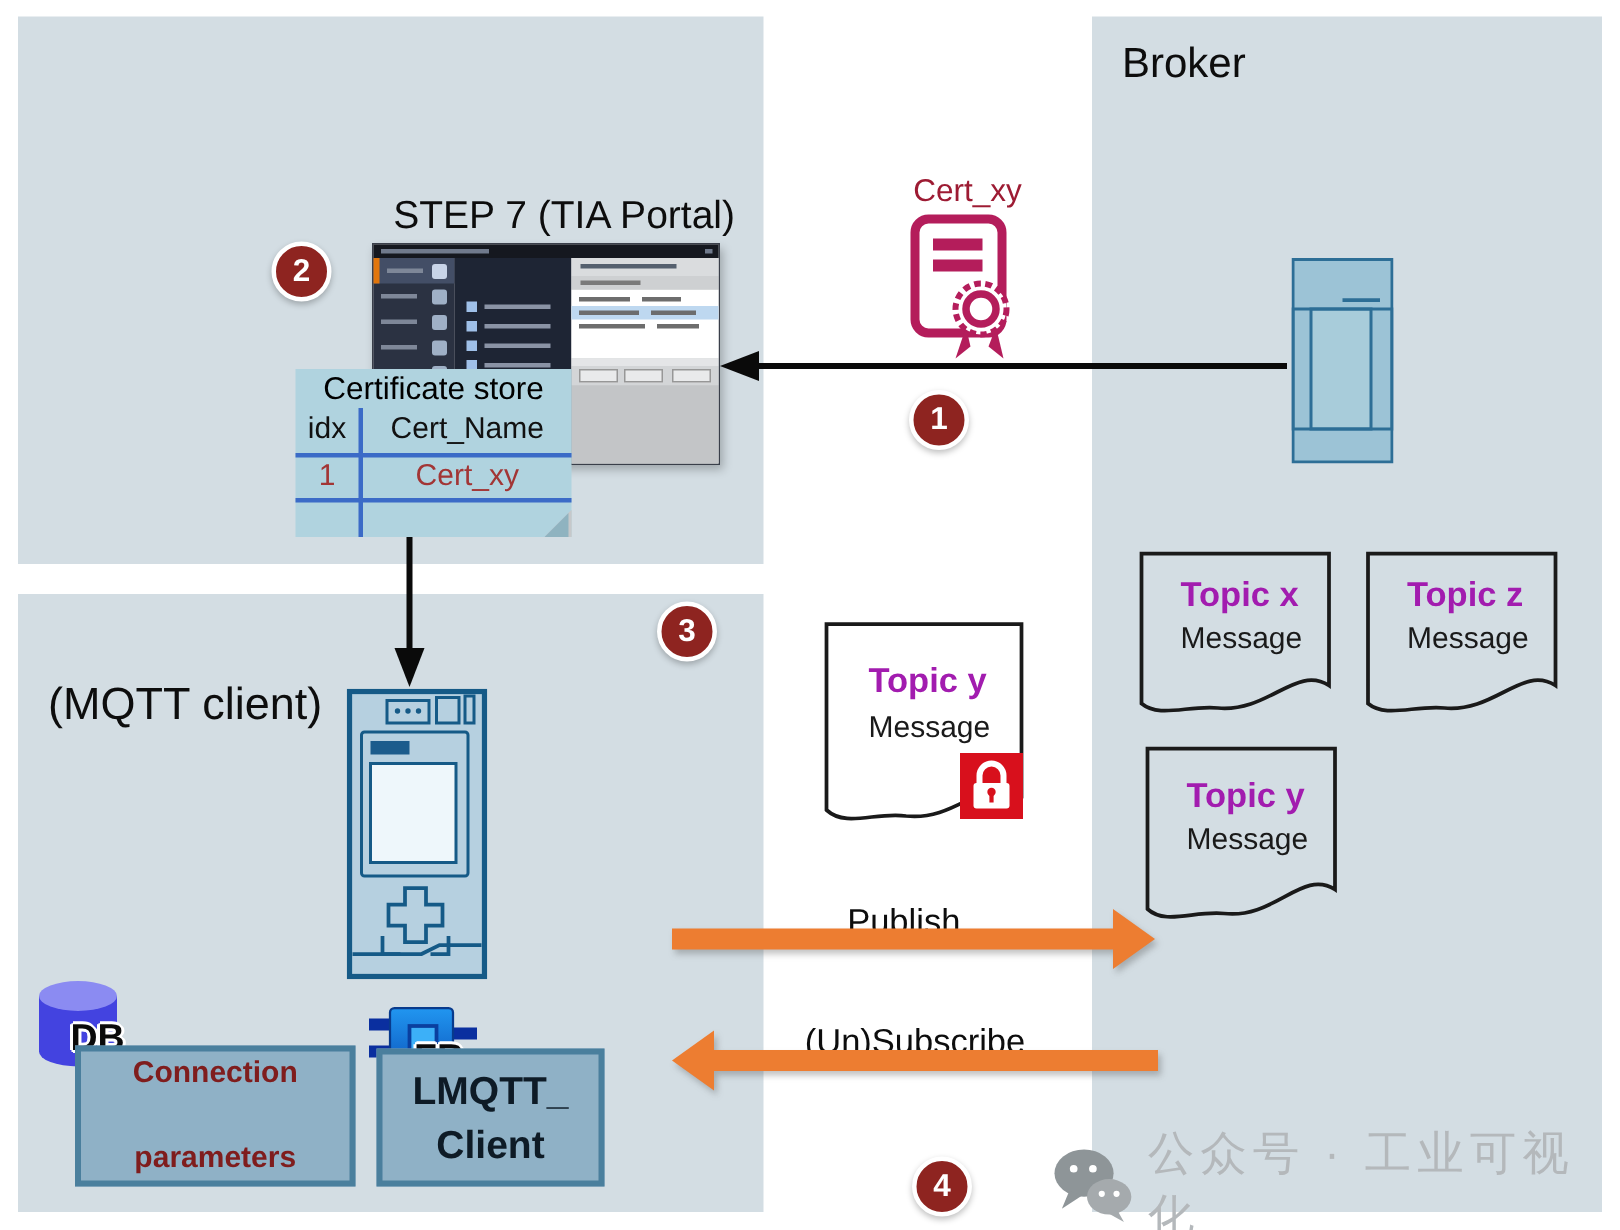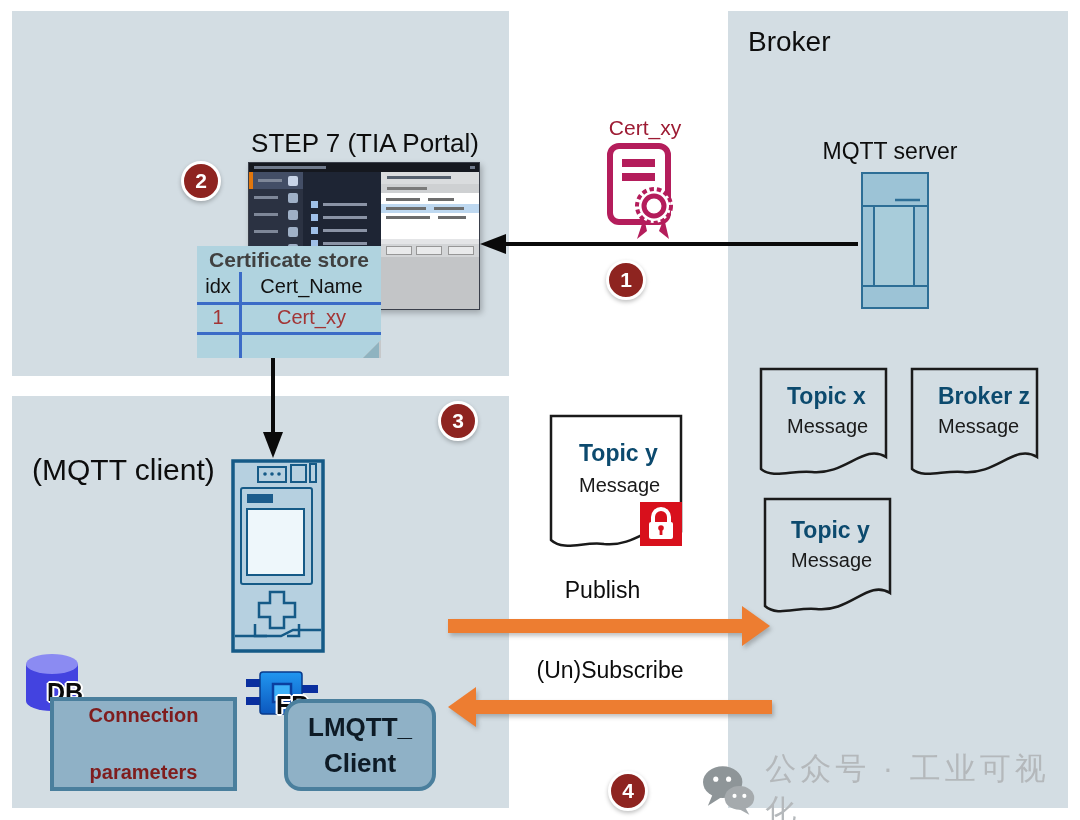--- a/index.html
+++ b/index.html
@@ -9,33 +9,33 @@
   .panel{position:absolute;background:#d3dde3;}
   .panel-title{position:absolute;font-size:28px;color:#0d0d0d;}
   .s7-title{position:absolute;font-size:30px;line-height:1.5;color:#0d0d0d;}
   .caption{position:absolute;text-align:center;color:#0d0d0d;}
   .badge{position:absolute;width:34px;height:34px;border-radius:50%;background:#8e2420;
          border:3px solid #ffffff;color:#fff;font-weight:bold;font-size:21px;
          display:flex;align-items:center;justify-content:center;
          box-shadow:0 2px 4px rgba(0,0,0,.25);}
   
   .cert-table{position:absolute;left:197px;top:246px;width:184px;height:112px;background:#b0d3df;}
-  .cert-table .t-title{position:absolute;left:0;top:2px;width:100%;text-align:center;font-size:21px;color:#404040;font-weight:bold;}
+  .cert-table .t-title{position:absolute;left:0;top:2px;width:100%;text-align:center;font-size:21px;color:#000000;}
   .cert-table .hline{position:absolute;left:0;width:100%;height:3px;background:#3b6bc7;}
   .cert-table .vline{position:absolute;left:42px;top:26px;width:3px;height:86px;background:#3b6bc7;}
   .cert-cell{position:absolute;font-size:20px;text-align:center;}
   .fold{position:absolute;right:0;bottom:0;width:0;height:0;
         border-left:18px solid transparent;border-bottom:18px solid #c6c8ca;}
   
   .doc{position:absolute;}
   .doc svg{position:absolute;left:0;top:0;width:100%;height:100%;}
-  .doc .d-title{position:absolute;font-weight:bold;font-size:23px;color:#0c4a6e;}
+  .doc .d-title{position:absolute;font-weight:bold;font-size:23px;color:#a21caf;}
   .doc .d-body{position:absolute;font-size:20px;color:#1a1a1a;}
   
-  .flow-label{position:absolute;font-size:23px;color:#0d0d0d;text-align:center;}
+  .flow-label{position:absolute;font-size:23px;color:#0d0d0d;text-align:center;margin-top:24px;}
   .orange-arrow{position:absolute;filter:drop-shadow(2px 3px 2px rgba(80,80,80,.35));}
   
   .s7-box{position:absolute;background:#8fb1c6;border:4px solid #4a7f9d;
           display:flex;flex-direction:column;align-items:center;justify-content:center;
           font-weight:bold;text-align:center;}
   .s7-box.conn{color:#7f1d1d;font-size:20px;line-height:1.45;gap:28px;}
   .s7-box.lmqtt{color:#0e1b26;font-size:26px;line-height:1.4;}
   .halo-label{position:absolute;font-weight:bold;font-size:25px;color:#0a0a0a;
       text-shadow:-2px 0 #fff,2px 0 #fff,0 -2px #fff,0 2px #fff,-1px -1px #fff,1px 1px #fff,-1px 1px #fff,1px -1px #fff;}
   
@@ -81,21 +81,21 @@
   <div class="panel" style="left:12px;top:11px;width:497px;height:365px;"></div>
   <div class="panel" style="left:12px;top:396px;width:497px;height:412px;"></div>
   <div class="panel" style="left:728px;top:11px;width:340px;height:797px;"></div>
 
   <div class="panel-title" style="left:748px;top:26px;">Broker</div>
   <div class="s7-title" style="left:32px;top:402px;">
     <br>
     <span>(MQTT client)</span>
   </div>
 
-  <div class="caption" style="left:240px;top:128px;width:250px;font-size:26px;">STEP 7 (TIA Portal)</div>
+  <div class="caption" style="left:240px;top:128px;width:250px;font-size:26px;text-align:right;">STEP 7 (TIA Portal)</div>
 
   <div class="tia">
     <div class="titlebar">
         <div class="tbar"></div>
         <div class="tdot"></div>
       </div>
     <div class="sidebar">
       <div class="side-row first">
           <div class="bar"></div>
           <div class="ic" style="background:#c8d4e8;"></div>
@@ -241,21 +241,21 @@
     </linearGradient>
       </defs>
     <rect x="0" y="9" width="16" height="8" fill="#0a2f9f"></rect>
     <rect x="0" y="27" width="16" height="8" fill="#0a2f9f"></rect>
     <rect x="54" y="15" width="18" height="8" fill="#0a2f9f"></rect>
     <rect x="14" y="2" width="42" height="42" rx="3" fill="url(#fbg)" stroke="#083a8c" stroke-width="1.5"></rect>
     <rect x="27" y="14" width="18" height="18" fill="#3cb0f8" stroke="#0a3f9f" stroke-width="2.5"></rect>
   </svg>
   <div class="halo-label" style="left:276px;top:691px;">FB</div>
 
-  <div class="s7-box lmqtt" style="left:284px;top:699px;width:144px;height:84px;border-radius:17px;">
+  <div class="s7-box lmqtt" style="left:251px;top:699px;width:144px;height:84px;">
     <span>LMQTT_</span>
     <span>Client</span>
   </div>
 
   <div class="caption" style="left:575px;top:116px;width:140px;font-size:21px;color:#9d1b33;">Cert_xy</div>
   <svg class="abs" style="left:602px;top:140px;width:80px;height:100px;" viewBox="0 0 80 100">
     <rect x="8" y="6" width="58" height="76" rx="9" fill="none" stroke="#b41d5b" stroke-width="6"></rect>
     <rect x="20" y="19" width="33" height="8" fill="#b41d5b"></rect>
     <rect x="20" y="33" width="33" height="8" fill="#b41d5b"></rect>
     <polygon points="42,78 35,99 45,91" fill="#b41d5b"></polygon>
@@ -267,40 +267,39 @@
   <svg class="abs" style="left:478px;top:231px;width:382px;height:26px;" viewBox="0 0 382 26">
     <line x1="380" y1="13" x2="26" y2="13" stroke="#0a0a0a" stroke-width="4"></line>
     <polygon points="2,13 28,3 28,23" fill="#0a0a0a"></polygon>
   </svg>
 
   <div class="badge" style="left:606px;top:260px;">1</div>
   <div class="badge" style="left:181px;top:161px;">2</div>
   <div class="badge" style="left:438px;top:401px;">3</div>
   <div class="badge" style="left:608px;top:771px;">4</div>
 
-  <div class="caption" style="left:795px;top:138px;width:190px;font-size:23px;">MQTT server</div>
   <svg class="abs" style="left:861px;top:172px;width:68px;height:137px;" viewBox="0 0 68 137">
     <rect x="1" y="1" width="66" height="135" fill="#9cc3d6" stroke="#2d6e96" stroke-width="2"></rect>
     <line x1="34" y1="28" x2="59" y2="28" stroke="#2d6e96" stroke-width="2.5"></line>
     <rect x="13" y="34" width="40" height="80" fill="#a8ccda" stroke="#2d6e96" stroke-width="2"></rect>
     <rect x="1" y="34" width="66" height="80" fill="none" stroke="#2d6e96" stroke-width="2"></rect>
   </svg>
 
   <div class="doc" style="left:759px;top:367px;width:129px;height:110px;">
     <svg viewBox="0 0 129 110" preserveAspectRatio="none">
       <path d="M2 2 H127 V90 C105 76 87 108 53 105 C33 103 14 112 2 102 Z" fill="#d3dde3" stroke="#1a1a1a" stroke-width="2.5"></path>
     </svg>
     <div class="d-title" style="left:28px;top:16px;">Topic x</div>
     <div class="d-body" style="left:28px;top:48px;">Message</div>
   </div>
   <div class="doc" style="left:910px;top:367px;width:129px;height:110px;">
     <svg viewBox="0 0 129 110" preserveAspectRatio="none">
       <path d="M2 2 H127 V90 C105 76 87 108 53 105 C33 103 14 112 2 102 Z" fill="#d3dde3" stroke="#1a1a1a" stroke-width="2.5"></path>
     </svg>
-    <div class="d-title" style="left:28px;top:16px;">Broker z</div>
+    <div class="d-title" style="left:28px;top:16px;">Topic z</div>
     <div class="d-body" style="left:28px;top:48px;">Message</div>
   </div>
   <div class="doc" style="left:763px;top:497px;width:129px;height:118px;">
     <svg viewBox="0 0 129 118" preserveAspectRatio="none">
       <path d="M2 2 H127 V96 C105 82 87 116 53 112 C33 110 14 120 2 109 Z" fill="#d3dde3" stroke="#1a1a1a" stroke-width="2.5"></path>
     </svg>
     <div class="d-title" style="left:28px;top:20px;">Topic y</div>
     <div class="d-body" style="left:28px;top:52px;">Message</div>
   </div>
 

